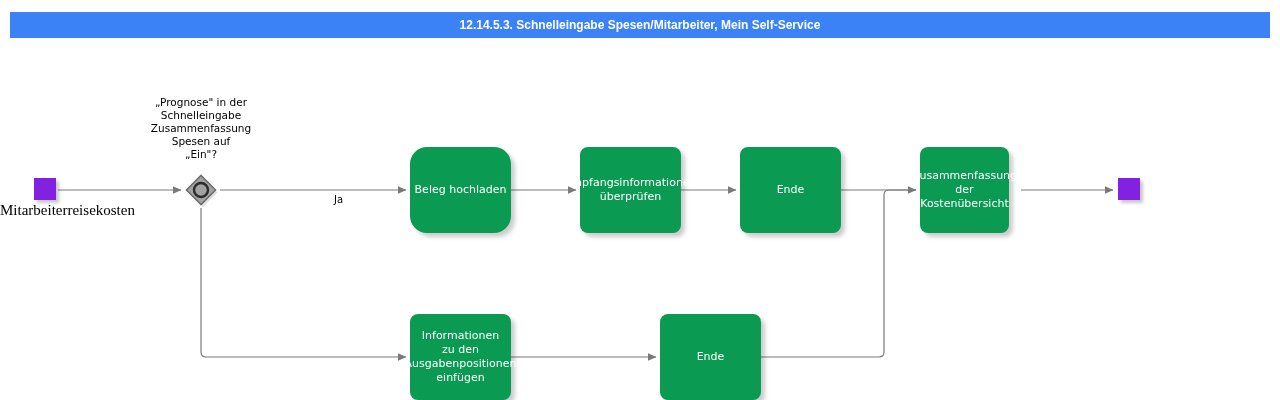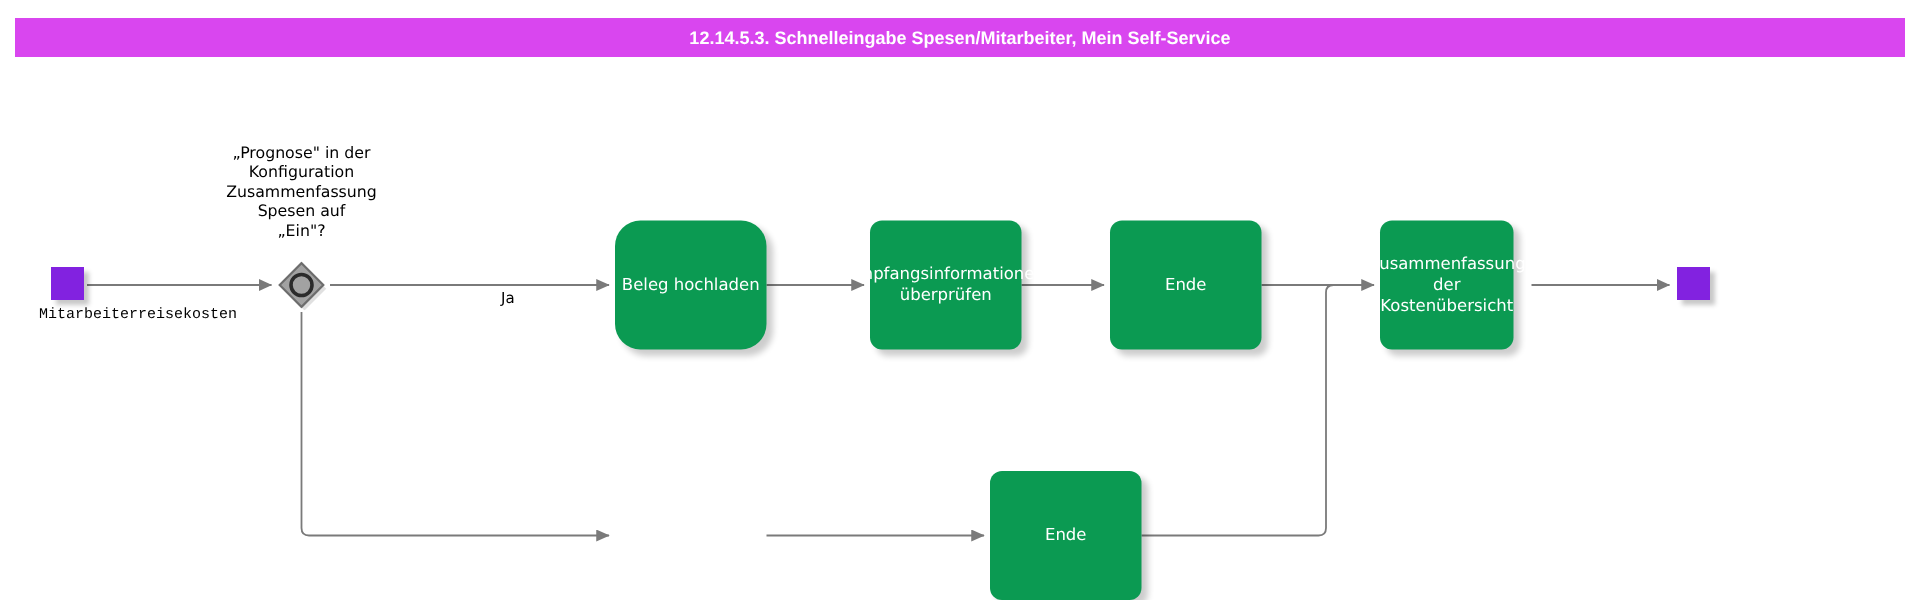--- a/index.html
+++ b/index.html
@@ -16,21 +16,21 @@
     font-family: "DejaVu Sans", sans-serif;
   }
 
   
   #title-bar {
     position: absolute;
     left: 10px;
     top: 12px;
     width: 1260px;
     height: 26px;
-    background: #d946ef;
+    background: #3b82f6;
     color: #ffffff;
     font-family: "Liberation Sans", sans-serif;
     font-size: 12px;
     font-weight: bold;
     display: flex;
     align-items: center;
     justify-content: center;
     letter-spacing: 0px;
     box-sizing: border-box;
   }
@@ -60,27 +60,26 @@
 
   
   .event-sq {
     width: 22px;
     height: 22px;
     background: #8222e0;
     box-shadow: 3px 3px 3px rgba(0,0,0,0.22);
   }
   .event-label {
     position: absolute;
-    font-family: Liberation Mono, monospace;
-    font-size: 10px;
+    font-family: Liberation Serif, serif;
+    font-size: 15px;
     color: #000000;
     text-align: center;
     line-height: 13px;
     white-space: nowrap;
-    margin-left: 26px;
   }
 
   
   .task {
     background: #0b9a52;
     border-radius: 8px;
     box-shadow: 4px 4px 4px rgba(0,0,0,0.2);
     display: flex;
     align-items: center;
     justify-content: center;
@@ -160,21 +159,21 @@
   <div class="node gateway-wrap" style="left:184px; top:173px;">
     <svg width="34" height="34" viewBox="0 0 34 34">
       <polygon points="17,2.5 31.5,17 17,31.5 2.5,17" fill="#a2a2a2" stroke="#6d6d6d" stroke-width="1.3"></polygon>
       <polygon points="19,5 33.5,19.5 19,34 4.5,19.5" fill="#000000" opacity="0.12"></polygon>
       <polygon points="17,2.5 31.5,17 17,31.5 2.5,17" fill="#a2a2a2" stroke="#6d6d6d" stroke-width="1.3"></polygon>
       <circle cx="17" cy="17" r="7" fill="#a2a2a2" stroke="#2b2b2b" stroke-width="2.4"></circle>
     </svg>
   </div>
   <div class="gateway-label" style="left:126px; top:96px; width:150px;">
     <div>„Prognose" in der</div>
-    <div>Konfiguration</div>
+    <div>Schnelleingabe</div>
     <div>Zusammenfassung</div>
     <div>Spesen auf</div>
     <div>„Ein"?</div>
   </div>
 
   <div class="edge-label" style="left:334px; top:194px;">Ja</div>
 
   <div class="node task" style="left:410px; top:147px; width:101px; height:86px;border-radius:17px;">
     <div class="task-label">
       <div>Beleg hochladen</div>
@@ -195,20 +194,28 @@
   </div>
 
   <div class="node task" style="left:920px; top:147px; width:89px; height:86px;">
     <div class="task-label">
       <div>Zusammenfassung</div>
       <div>der</div>
       <div>Kostenübersicht</div>
     </div>
   </div>
 
+  <div class="node task" style="left:410px; top:314px; width:101px; height:86px;">
+    <div class="task-label">
+      <div>Informationen</div>
+      <div>zu den</div>
+      <div>Ausgabenpositionen</div>
+      <div>einfügen</div>
+    </div>
+  </div>
 
   <div class="node task" style="left:660px; top:314px; width:101px; height:86px;">
     <div class="task-label">
       <div>Ende</div>
     </div>
   </div>
 
   <div class="node event-sq" style="left:1118px; top:178px;"></div>
 
 </div>

